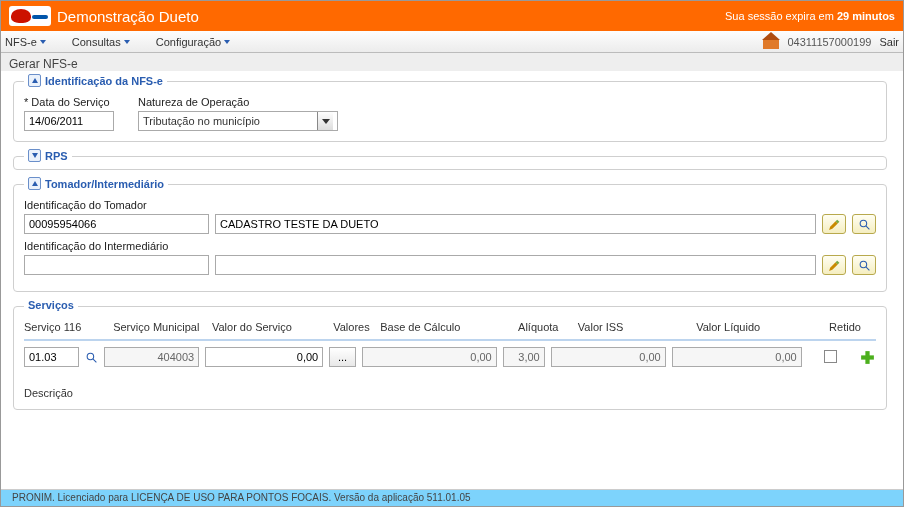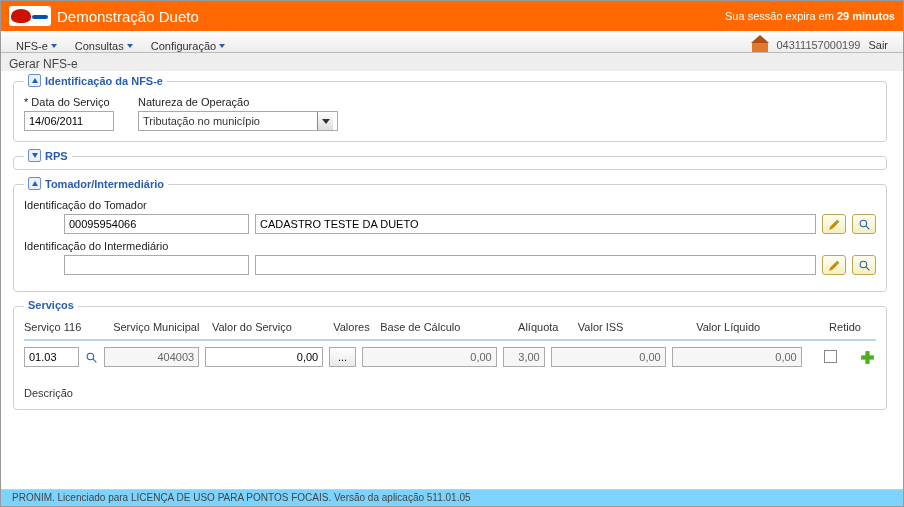--- a/index.html
+++ b/index.html
@@ -55,23 +55,23 @@
     margin-left: auto;
     font-size: 11px;
   }
   .session-msg b { font-weight: bold; }
   
   .menubar {
     height: 22px;
     background: linear-gradient(#fdfdfd,#ececec);
     border-bottom: 1px solid #bbb;
     display: flex;
-    align-items: flex-end;
-    padding: 0 15px;
-    gap: 18px;
+    align-items: center;
+    padding: 0 4px;
+    gap: 26px;
   }
   .menu-item {
     font-size: 11px;
     color: #333;
     cursor: pointer;
     display: inline-flex;
     align-items: center;
     gap: 3px;
   }
   .menu-item .caret {
@@ -213,21 +213,21 @@
     position:absolute;
     left:0;right:0;bottom:0;
     height:17px;
     background:#7dd3fc;
     border-top:1px solid #ccc;
     font-size:10px;
     color:#444;
     padding:2px 11px;
   }
   .tomador-line { display:flex; gap:6px; align-items:center; margin-bottom:6px; }
-  .tomador-line input:first-child{ width:185px;margin-left:40px;}
+  .tomador-line input:first-child{ width:185px;}
   .tomador-line input.name { flex:1; }
   .sublabel{ font-size:11px;color:#222; margin-bottom:3px;}
   .text-center{text-align:left;}
 </style>
 </head>
 <body>
 
 <div class="top-header">
   <div class="logo-box"></div>
   <div class="app-title">Demonstração Dueto</div>

